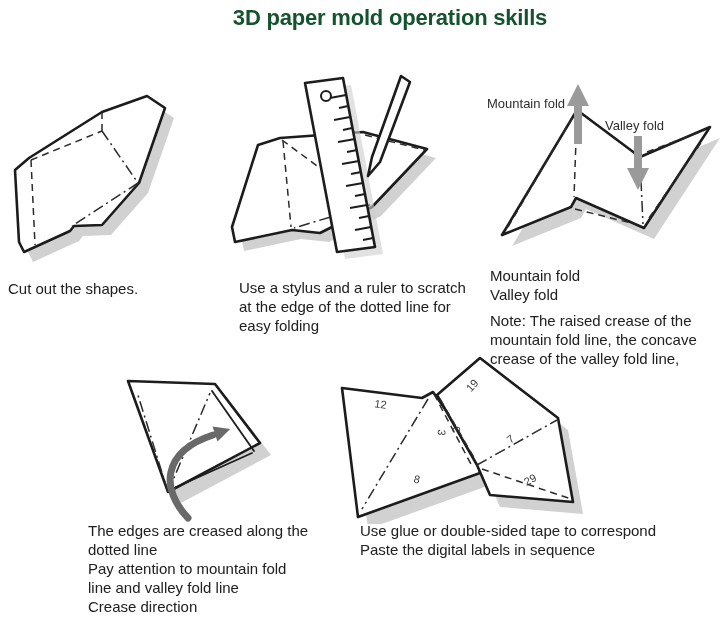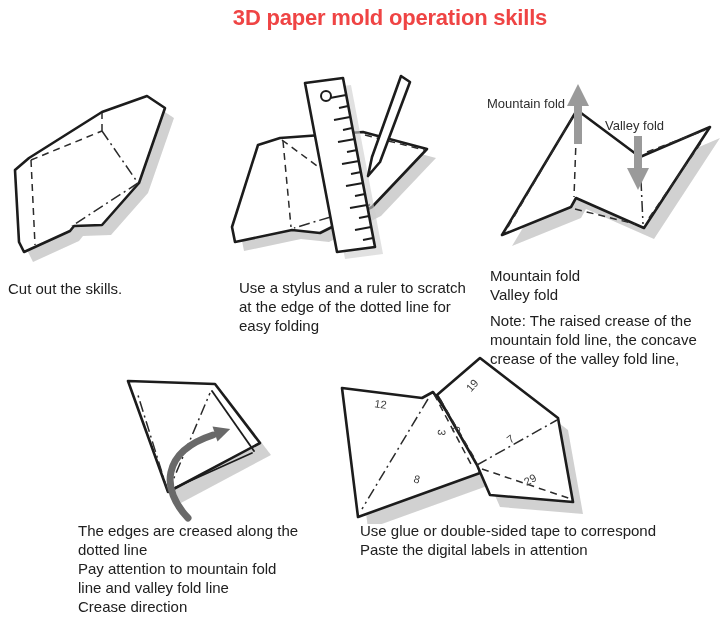--- a/index.html
+++ b/index.html
@@ -1,19 +1,19 @@
 <!DOCTYPE html>
 <html><head>
 <meta charset="utf-8">
 <style>
   html,body{margin:0;padding:0}
   body{width:720px;height:618px;background:#ffffff;position:relative;overflow:hidden;
        font-family:"Liberation Sans",sans-serif}
   .title{position:absolute;left:60px;top:5px;width:660px;text-align:center;
-         font-size:22px;font-weight:bold;color:#ef4444;letter-spacing:-0.2px}
+         font-size:22px;font-weight:bold;color:#14532d;letter-spacing:-0.2px}
   .caption{position:absolute;font-size:15px;line-height:19px;color:#202020;white-space:pre-line}
   .fig{position:absolute}
   svg{display:block}
   svg text{font-family:"Liberation Sans",sans-serif}
   .ink{fill:#ffffff;stroke:#1c1c1c;stroke-width:2.6;stroke-linejoin:round}
   .thin{stroke:#1c1c1c;stroke-width:1.8;fill:none;stroke-linecap:round}
   .dash{stroke:#2b2b2b;stroke-width:1.5;fill:none;stroke-dasharray:7 5}
   .dashdot{stroke:#2b2b2b;stroke-width:1.5;fill:none;stroke-dasharray:11 4 2 4}
   .tick{stroke:#1c1c1c;stroke-width:2;fill:none}
   .num{font-size:11px;fill:#3a3a3a;text-anchor:middle}
@@ -32,21 +32,21 @@
     <path class="ink" d="M13,92 L27,80 L100,34 L145,18 L163,30 L137,105 L100,147 L72,148 L68,153 L22,174 L17,164 Z"></path>
     <g>
       <path class="dash" d="M29,82 L100,53"></path>
       <path class="dashdot" d="M100,53 L136,105"></path>
       <path class="dashdot" d="M136,105 L70,148"></path>
       <path class="dash" d="M29,82 L33,167"></path>
       <path class="dash" d="M100,53 L100,35"></path>
     </g>
   </svg>
 </div>
-<div class="caption" style="left:8px;top:279px;width:210px">Cut out the skills.</div>
+<div class="caption" style="left:8px;top:279px;width:210px">Cut out the shapes.</div>
 
 <div class="fig" style="left:222px;top:62px;width:240px;height:212px">
   <svg width="240" height="212" viewBox="0 0 240 212">
     <g opacity="0.9" fill="#cdcdcd">
       <path transform="translate(9,9)" d="M10,165 L36,83 L58,76 L141,70 L205,87 L150,145 L98,171 L70,168 L13,180 Z"></path>
     </g>
     <path class="ink" d="M10,165 L36,83 L58,76 L141,70 L205,87 L150,145 L98,171 L70,168 L13,180 Z"></path>
     <g>
       <path class="dash" d="M60,78 L148,143"></path>
       <path class="dashdot" d="M148,143 L72,166"></path>
@@ -126,21 +126,21 @@
     <g>
       <path class="dashdot" d="M103,134 L72,34"></path>
       <path class="dashdot" d="M103,134 L145,35"></path>
     </g>
     <g>
       <path d="M123,160 C96,132 96,94 148,77" fill="none" stroke-width="7" stroke-linecap="round" stroke="#696969"></path>
       <polygon points="0,-8 16,0 0,8" transform="translate(150,76) rotate(-18)" fill="#696969"></polygon>
     </g>
   </svg>
 </div>
-<div class="caption" style="left:78px;top:521px;width:270px">The edges are creased along the
+<div class="caption" style="left:88px;top:521px;width:270px">The edges are creased along the
 dotted line
 Pay attention to mountain fold
 line and valley fold line
 Crease direction</div>
 
 <div class="fig" style="left:330px;top:352px;width:292px;height:172px">
   <svg width="292" height="172" viewBox="0 0 292 172">
     <g opacity="0.9" fill="#cdcdcd">
       <path transform="translate(10,12)" d="M12,36 L92,46 L103,40 L145,99 L150,121 L28,165 Z"></path>
       <path transform="translate(10,12)" d="M107,43 L150,6 L228,66 L243,150 L160,143 L147,113 Z"></path>
@@ -159,13 +159,13 @@
       <text class="num" transform="translate(108,80) rotate(97)">3</text>
       <text class="num" transform="translate(86,131) rotate(14)">8</text>
       <text class="num" transform="translate(145,36) rotate(-48)">19</text>
       <text class="num" transform="translate(130,77) rotate(-100)">3</text>
       <text class="num" transform="translate(183,90) rotate(-38)">7</text>
       <text class="num" transform="translate(202,131) rotate(-28)">29</text>
     </g>
   </svg>
 </div>
 <div class="caption" style="left:360px;top:521px;width:356px">Use glue or double-sided tape to correspond
-Paste the digital labels in attention</div>
+Paste the digital labels in sequence</div>
 
 </body></html>

